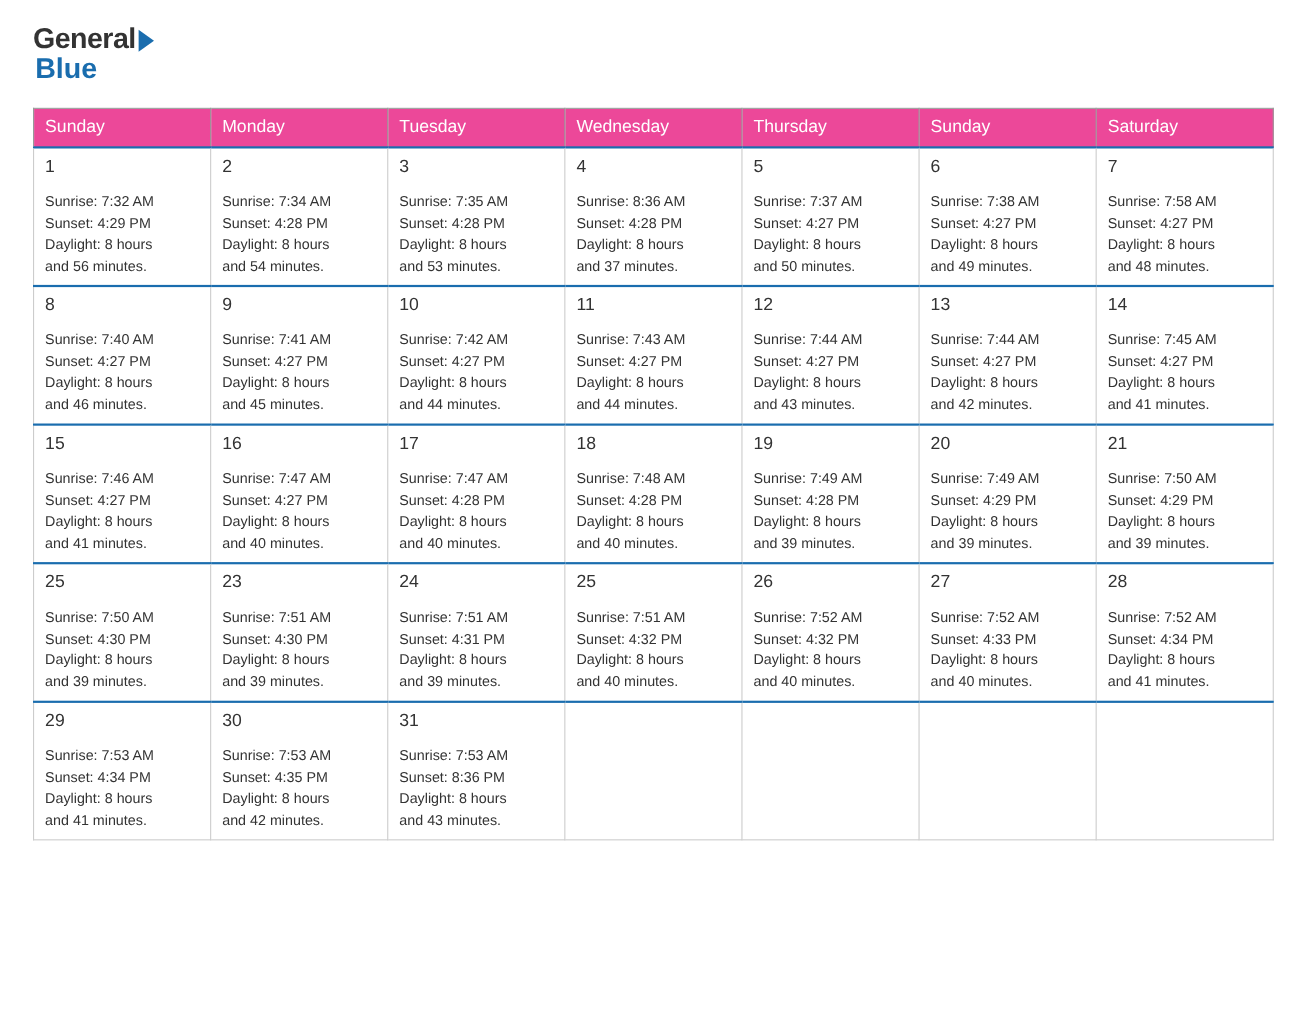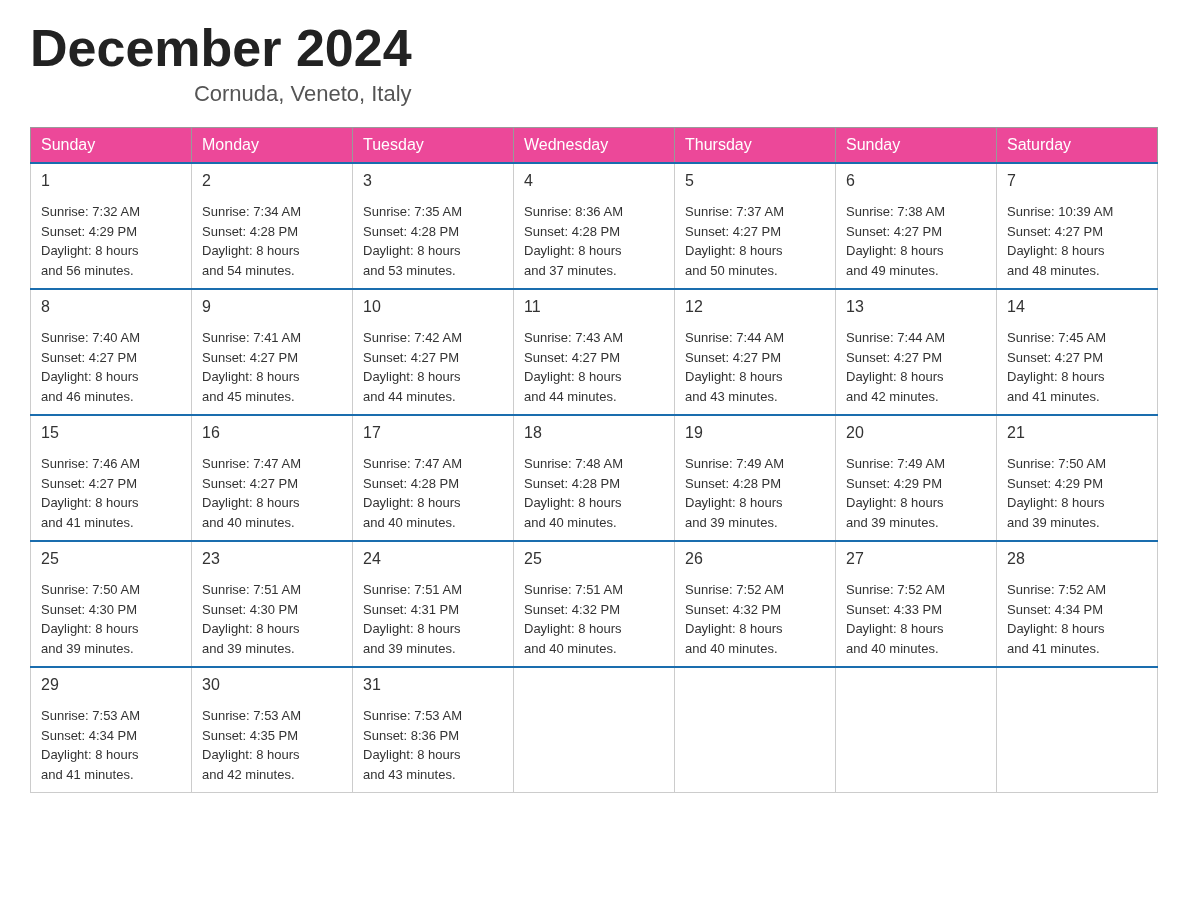--- a/index.html
+++ b/index.html
@@ -98,23 +98,26 @@
       margin-top: 12px;
     }
     .empty-cell {
       background: #fff;
     }
   </style>
 </head>
 <body>
 
 <div class="header">
-  <div class="title-block">
-    <div class="month-title">December 2024</div>
-    <div class="location">Cornuda, Veneto, Italy</div>
+  <div class="logo">
+    <div class="logo-top">
+      <span class="logo-general">General</span>
+      <div class="logo-arrow"></div>
+    </div>
+    <span class="logo-blue">Blue</span>
   </div>
 </div>
 
 <table class="calendar">
   <thead>
     <tr>
       <th>Sunday</th>
       <th>Monday</th>
       <th>Tuesday</th>
       <th>Wednesday</th>
@@ -175,21 +178,21 @@
         <div class="day-info">
           <span>Sunrise: 7:38 AM</span><br>
           <span>Sunset: 4:27 PM</span><br>
           <span>Daylight: 8 hours</span><br>
           <span>and 49 minutes.</span>
         </div>
       </td>
         <td>
         <span class="day-num">7</span>
         <div class="day-info">
-          <span>Sunrise: 10:39 AM</span><br>
+          <span>Sunrise: 7:58 AM</span><br>
           <span>Sunset: 4:27 PM</span><br>
           <span>Daylight: 8 hours</span><br>
           <span>and 48 minutes.</span>
         </div>
       </td>
       </tr>
       <tr class="week-row">
         <td>
         <span class="day-num">8</span>
         <div class="day-info">

